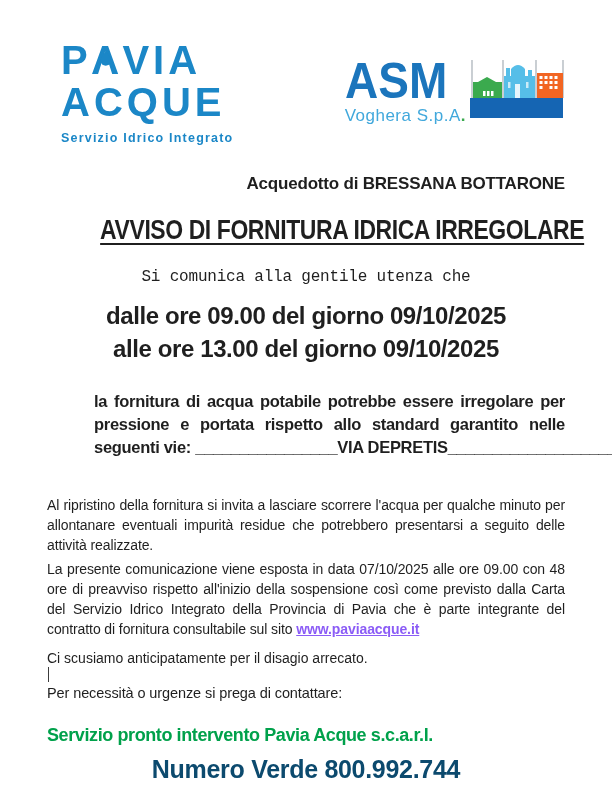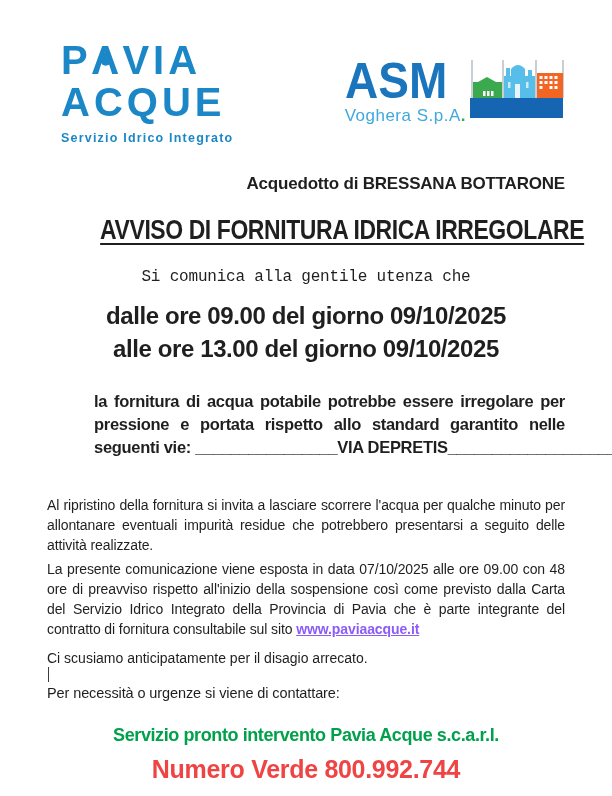--- a/index.html
+++ b/index.html
@@ -107,31 +107,30 @@
   .small-para.first { margin-top: 36px; }
   .small-para.second { margin-top: 4px; }
   .link { color: #8b5cf6; font-weight: bold; text-decoration: underline; cursor: pointer; }
 
   .apology { font-size: 14px; margin-top: 11px; }
   .cursor-bar { width: 1px; height: 15px; background: #3c3c3c; margin: 1px 0 1px 1px; }
   .contact { font-size: 14.5px; margin-top: 3px; letter-spacing: -0.1px; }
 
   
   .green1 {
-    text-align: center;
     color: #00a14b;
     font-weight: bold;
     font-size: 18px;
     margin-top: 24px;
     letter-spacing: -0.4px;
     white-space: nowrap;
   }
   .green2 {
     text-align: center;
-    color: #ef4444;
+    color: #0c4a6e;
     font-weight: bold;
     font-size: 25px;
     margin-top: 9px;
     letter-spacing: -0.3px;
     white-space: nowrap;
   }
 </style>
 </head>
 <body>
 
@@ -205,19 +204,19 @@
   </p>
 
   <p class="small-para first">Al ripristino della fornitura si invita a lasciare scorrere l'acqua per qualche minuto per allontanare eventuali impurità residue che potrebbero presentarsi a seguito delle attività realizzate.</p>
 
   <p class="small-para second"><span>La presente comunicazione viene esposta in data 07/10/2025 alle ore 09.00 con 48 ore di preavviso rispetto all'inizio della sospensione così come previsto dalla Carta del Servizio Idrico Integrato della Provincia di Pavia che è parte integrante del contratto di fornitura consultabile sul sito </span><a class="link">www.paviaacque.it</a></p>
 
   <p class="apology">Ci scusiamo anticipatamente per il disagio arrecato.</p>
 
   <div class="cursor-bar"></div>
 
-  <p class="contact">Per necessità o urgenze si viene di contattare:</p>
+  <p class="contact">Per necessità o urgenze si prega di contattare:</p>
 
   <div class="green1">Servizio pronto intervento Pavia Acque s.c.a.r.l.</div>
 
   <div class="green2">Numero Verde 800.992.744</div>
 
 </div>
 
 </body></html>

